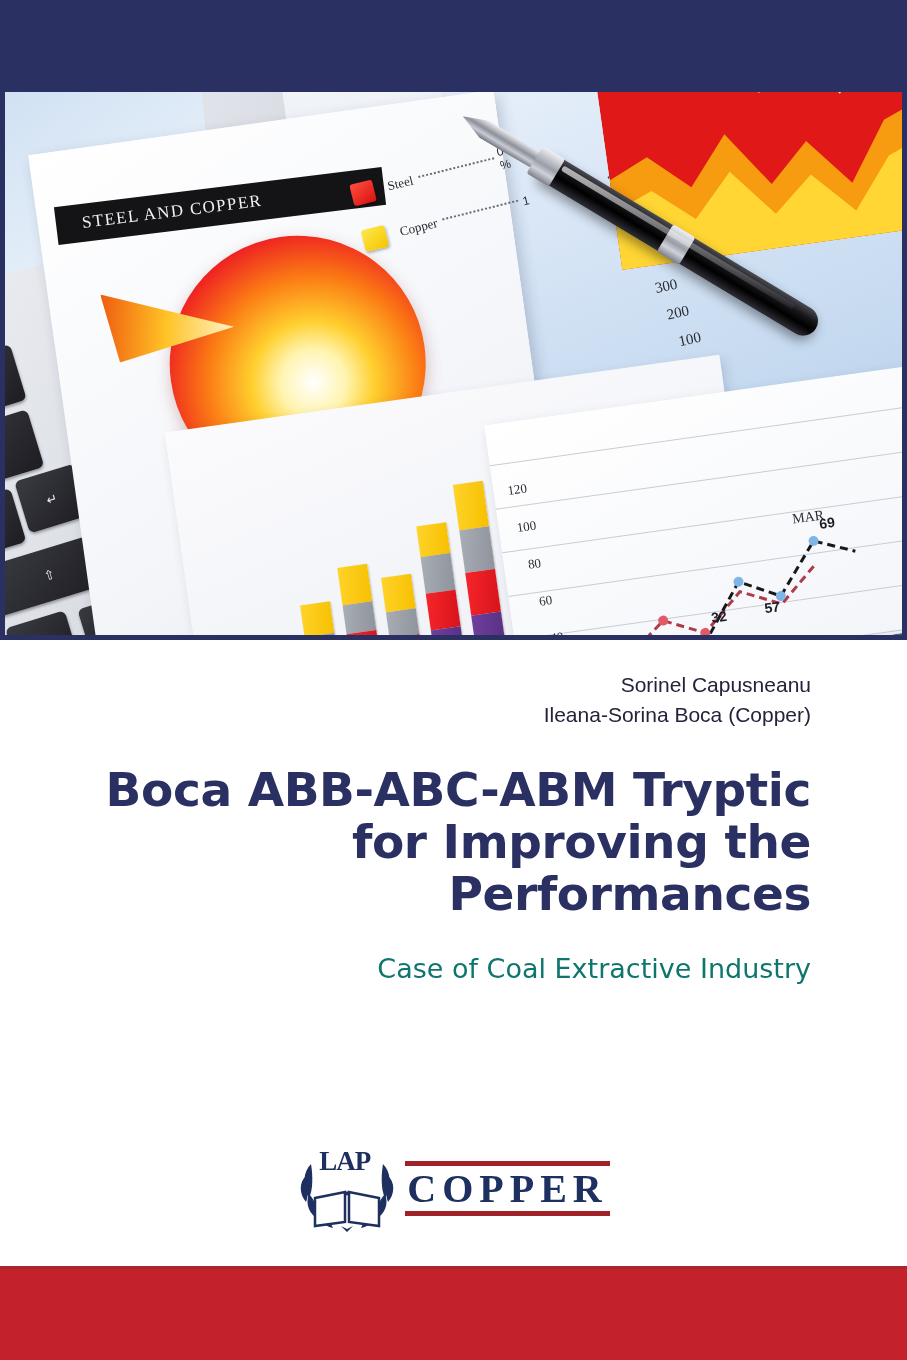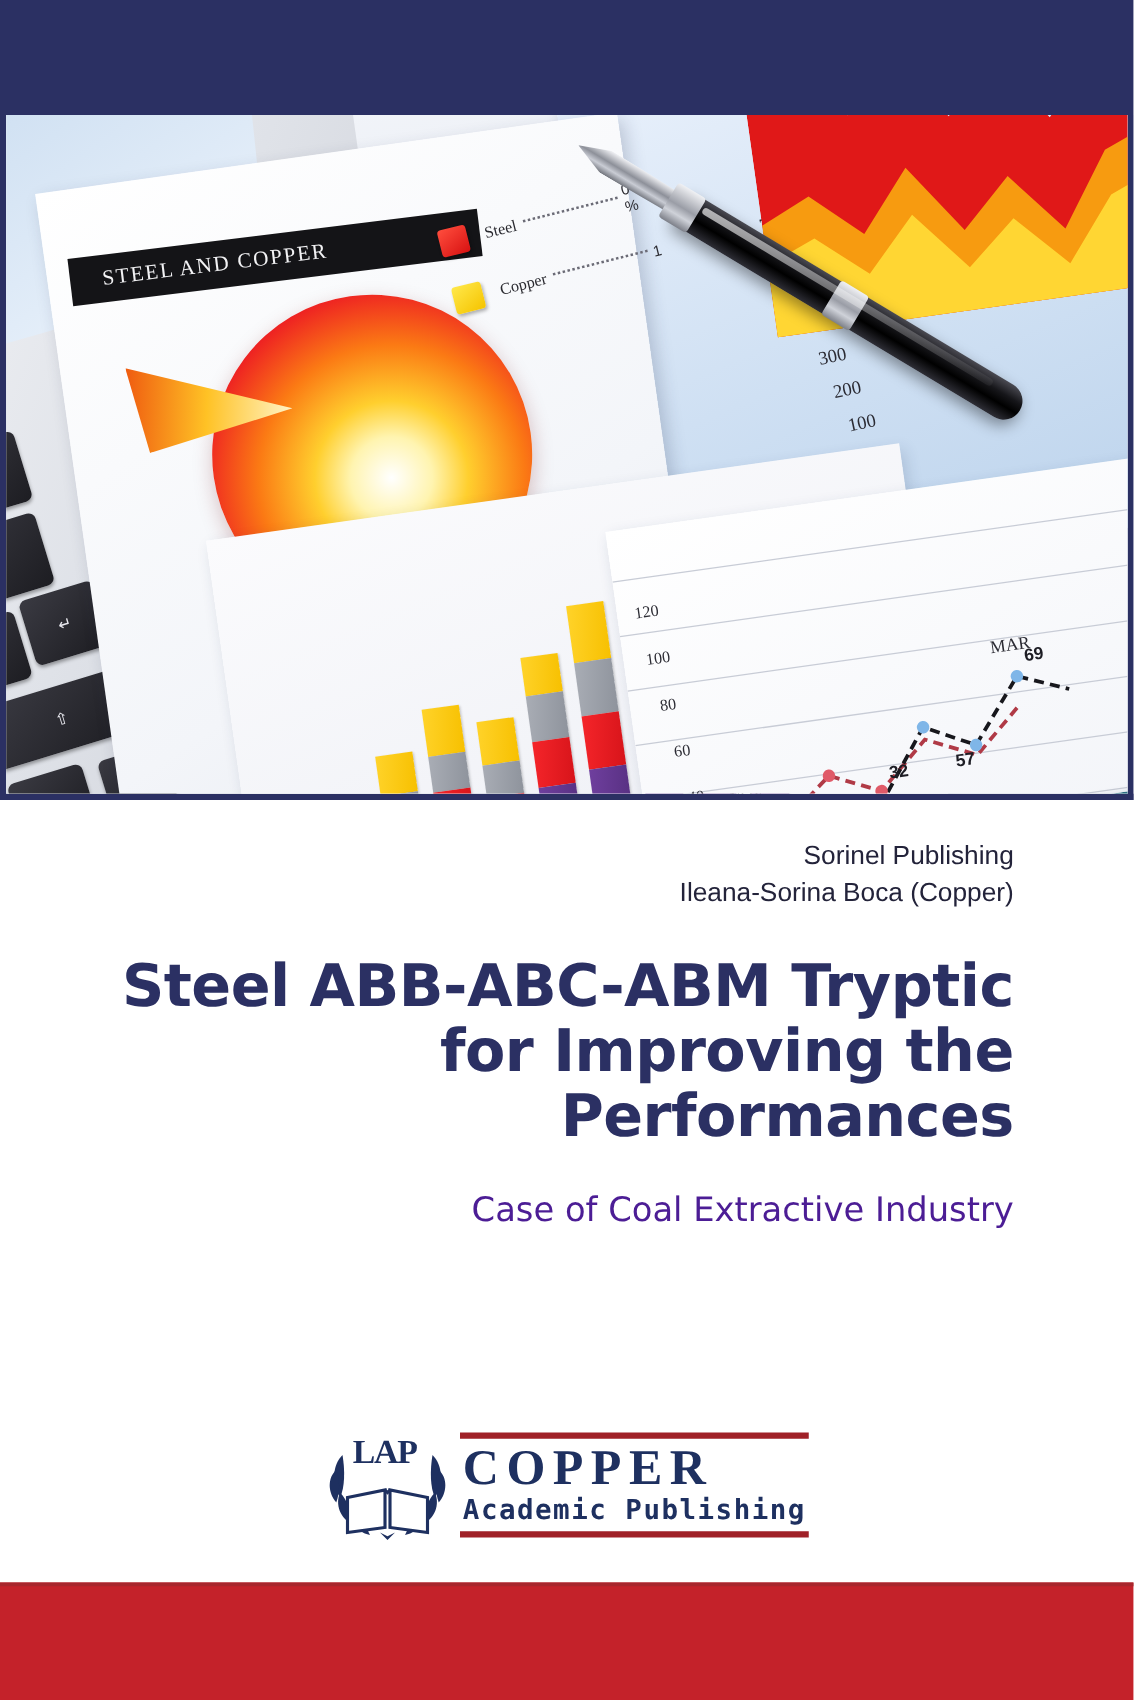--- a/index.html
+++ b/index.html
@@ -245,21 +245,21 @@
   .authors { margin-top:30px; }
   .title {
     margin-top:34px;
     color:#2b3063;
     font-size:47px; font-weight:bold; line-height:52px;
     letter-spacing:-0.4px;
     font-family:"DejaVu Sans", sans-serif;
   }
   .subtitle {
     margin-top:32px;
-    color:#4c1d95; font-size:27px; line-height:34px;
+    color:#0f766e; font-size:27px; line-height:34px;
     font-family:"DejaVu Sans", sans-serif;
   }
 
   
   .logo {
     position:absolute; left:0; top:1142px;
     width:907px;
     display:flex; justify-content:center; align-items:center;
   }
   .logo-inner { display:flex; align-items:center; }
@@ -452,24 +452,24 @@
         <div class="pen-ring pen-r1"></div>
         <div class="pen-ring pen-r2"></div>
         <div class="pen-shine"></div>
       </div>
 
     </div>
   </div>
 
   <div class="text-block">
     <div class="authors">
-      <div class="author">Sorinel Publishing</div>
+      <div class="author">Sorinel Capusneanu</div>
       <div class="author">Ileana-Sorina Boca (Copper)</div>
     </div>
-    <div class="title">Steel ABB-ABC-ABM Tryptic for Improving the Performances</div>
+    <div class="title">Boca ABB-ABC-ABM Tryptic for Improving the Performances</div>
     <div class="subtitle">Case of Coal Extractive Industry</div>
   </div>
 
   <div class="logo">
     <div class="logo-inner">
       <div class="wreath">
         <svg width="100" height="92" viewBox="0 0 100 92">
 
           <path d="M14,22 C6,30 5,44 12,56 C16,48 16,34 14,22 Z" fill="#1e3060"></path>
           <path d="M9,34 C2,40 2,52 9,60 C12,52 12,41 9,34 Z" fill="#1e3060"></path>
@@ -485,21 +485,20 @@
 
           <path d="M18,56 L48,50 L48,80 L18,84 Z" fill="#ffffff" stroke="#1e3060" stroke-width="2.5"></path>
           <path d="M82,56 L52,50 L52,80 L82,84 Z" fill="#ffffff" stroke="#1e3060" stroke-width="2.5"></path>
           <path d="M48,50 L50,52 L52,50" fill="none" stroke="#1e3060" stroke-width="2.5"></path>
         </svg>
         <span class="lap-text">LAP</span>
       </div>
       <div class="logo-right">
         <div class="rule"></div>
         <div class="lambert">COPPER</div>
-        <div class="acad">Academic Publishing</div>
         <div class="rule"></div>
       </div>
     </div>
   </div>
 
   <div class="band-bottom"></div>
 
 </div>
 
 </body></html>

